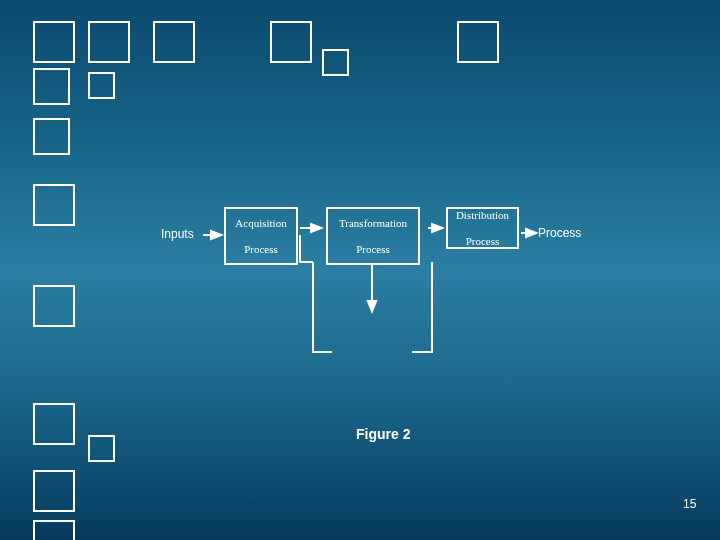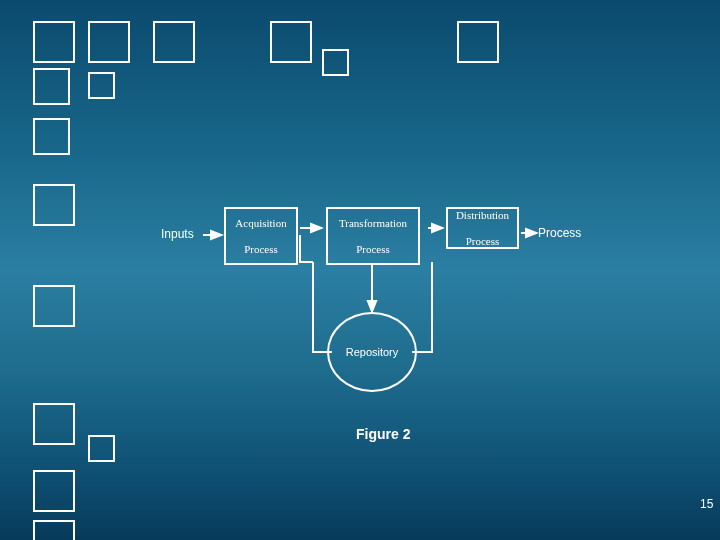--- a/index.html
+++ b/index.html
@@ -77,21 +77,20 @@
     color: #ffffff;
     font-weight: bold;
     font-size: 14px;
     white-space: nowrap;
   }
 
   .page-number {
     position: absolute;
     color: #ffffff;
     font-size: 12px;
-    margin-left: 17px;
   }
 
   svg.connectors {
     position: absolute;
     left: 0;
     top: 0;
     width: 720px;
     height: 540px;
     pointer-events: none;
   }
@@ -161,21 +160,18 @@
 
   <div class="proc-box" style="left:446px;top:207px;width:73px;height:42px;">
     <span>
       <span>Distribution</span><br>
       <span>Process</span>
     </span>
   </div>
 
   <div class="plain-label" style="left:538px;top:226px;">Process</div>
 
-  <div class="circle" style="left:327px;top:312px;width:90px;height:80px;">
-    <span>Repository</span>
-  </div>
 
   <div class="figure-caption" style="left:342px;top:426px;padding-left:14px;">Figure 2</div>
 
   <div class="page-number" style="left:683px;top:497px;">15</div>
 
 </div>
 
 </body></html>

